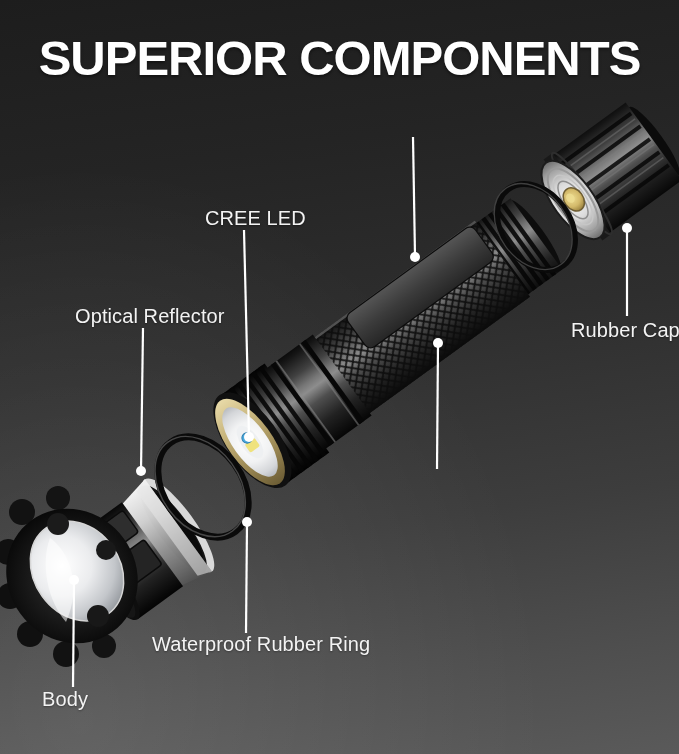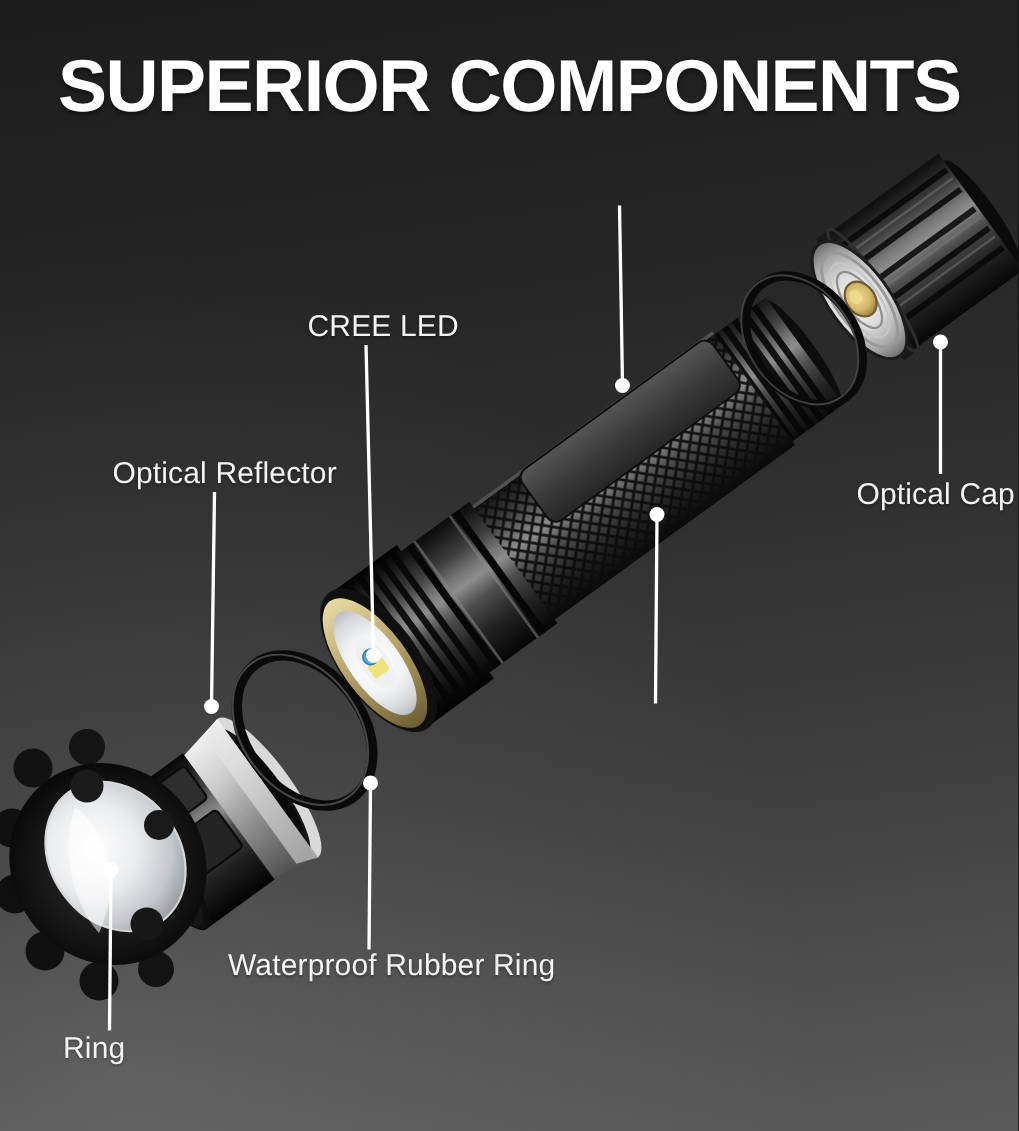--- a/index.html
+++ b/index.html
@@ -240,17 +240,17 @@
       <circle cx="627" cy="228" r="5"></circle>
       <circle cx="438" cy="343" r="5"></circle>
       <circle cx="247" cy="522" r="5"></circle>
       <circle cx="74" cy="580" r="5"></circle>
     </g>
   </svg>
 
   <div class="page-title">SUPERIOR COMPONENTS</div>
   <div class="callout-label lbl-cree-led">CREE LED</div>
   <div class="callout-label lbl-optical-reflector">Optical Reflector</div>
-  <div class="callout-label lbl-switch-cap">Optical Cap</div>
+  <div class="callout-label lbl-switch-cap">Rubber Cap</div>
   <div class="callout-label lbl-waterproof-ring">Waterproof Rubber Ring</div>
-  <div class="callout-label lbl-lens">Ring</div>
+  <div class="callout-label lbl-lens">Body</div>
 
 </div>
 
 </body></html>

